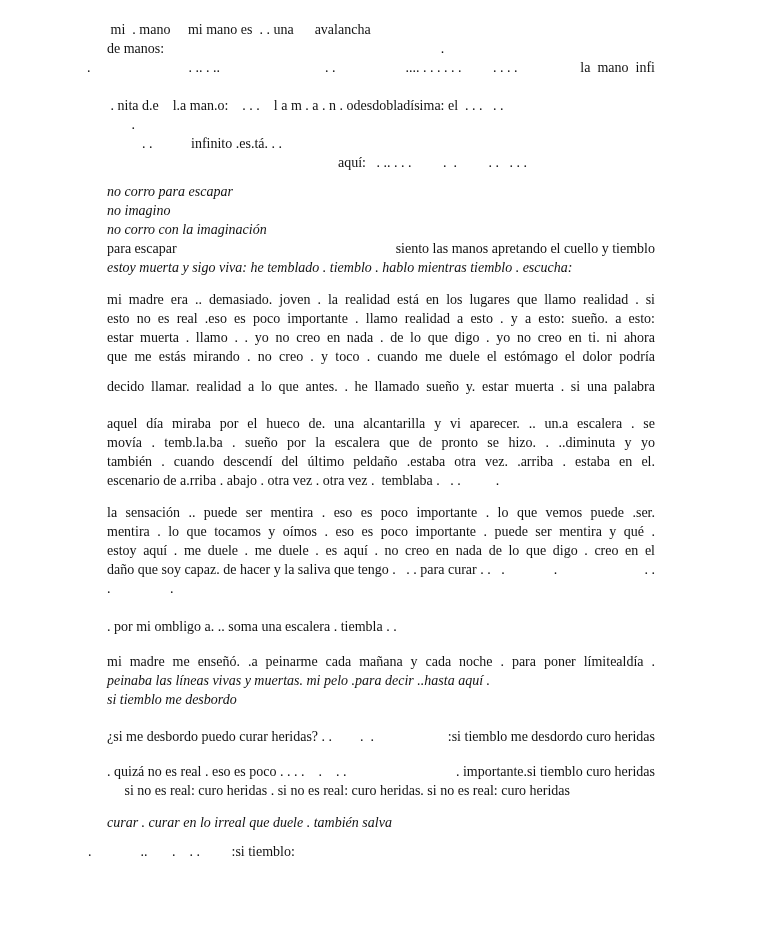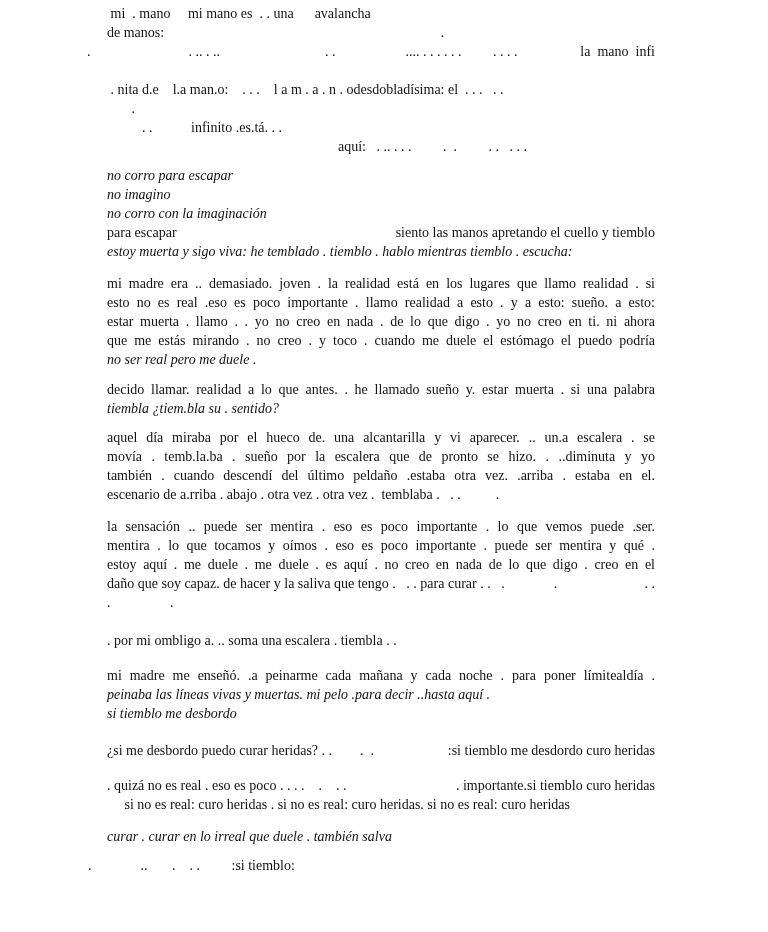--- a/index.html
+++ b/index.html
@@ -12,21 +12,21 @@
     height: 932px;
     overflow: hidden;
     font-family: "Liberation Serif", "DejaVu Serif", serif;
     font-size: 14px;
     color: #111111;
   }
   .page {
     box-sizing: border-box;
     width: 768px;
     height: 932px;
-    padding: 4px 113px 0 107px;
+    padding: 20px 113px 0 107px;
     background: #ffffff;
   }
   .line {
     line-height: 19px;
     min-height: 19px;
   }
   .norm { white-space: normal; font-style: italic; }
   .pre  { white-space: pre; }
   .just {
     text-align: justify;
@@ -52,25 +52,23 @@
       <div class="line pre">          . .           infinito .es.tá. . .</div>
       <div class="line pre">                                                                  aquí:   . .. . . .         .  .         . .   . . .</div>
       <div class="line norm" style="margin-top: 10px;">no corro para escapar</div>
       <div class="line norm">no imagino</div>
       <div class="line norm">no corro con la imaginación</div>
       <div class="line split"><span>para escapar</span><span>siento las manos apretando el cuello y tiemblo</span></div>
       <div class="line norm">estoy muerta y sigo viva: he temblado . tiemblo . hablo mientras tiemblo . escucha:</div>
       <div class="line just" style="margin-top: 13px;">mi madre era .. demasiado. joven . la realidad está en los lugares que llamo realidad . si</div>
       <div class="line just">esto no es real .eso es poco importante . llamo realidad a esto . y a esto: sueño. a esto:</div>
       <div class="line just">estar muerta . llamo . . yo no creo en nada . de lo que digo . yo no creo en ti. ni ahora</div>
-      <div class="line just">que me estás mirando . no creo . y toco . cuando me duele el estómago el puedo podría</div>
-      <div class="line norm">no ser real pero me duele .</div>
+      <div class="line just">que me estás mirando . no creo . y toco . cuando me duele el estómago el dolor podría</div>
       <div class="line just" style="margin-top: 11px;">decido llamar. realidad a lo que antes. . he llamado sueño y. estar muerta . si una palabra</div>
-      <div class="line norm">tiembla ¿tiem.bla su . sentido?</div>
-      <div class="line just" style="margin-top: 10px;">aquel día miraba por el hueco de. una alcantarilla y vi aparecer. .. un.a escalera . se</div>
+      <div class="line just" style="margin-top: 18px;">aquel día miraba por el hueco de. una alcantarilla y vi aparecer. .. un.a escalera . se</div>
       <div class="line just">movía . temb.la.ba . sueño por la escalera que de pronto se hizo. . ..diminuta y yo</div>
       <div class="line just">también . cuando descendí del último peldaño .estaba otra vez. .arriba . estaba en el.</div>
       <div class="line pre">escenario de a.rriba . abajo . otra vez . otra vez .  temblaba .   . .          .</div>
       <div class="line just" style="margin-top: 13px;">la sensación .. puede ser mentira . eso es poco importante . lo que vemos puede .ser.</div>
       <div class="line just">mentira . lo que tocamos y oímos . eso es poco importante . puede ser mentira y qué .</div>
       <div class="line just">estoy aquí . me duele . me duele . es aquí . no creo en nada de lo que digo . creo en el</div>
       <div class="line split"><span>daño que soy capaz. de hacer y la saliva que tengo .   . . para curar . .   .              .</span><span>. .</span></div>
       <div class="line pre">.                 .</div>
       <div class="line pre" style="margin-top: 19px;">. por mi ombligo a. .. soma una escalera . tiembla . .</div>
       <div class="line just" style="margin-top: 16px;">mi madre me enseñó. .a peinarme cada mañana y cada noche . para poner límitealdía .</div>

